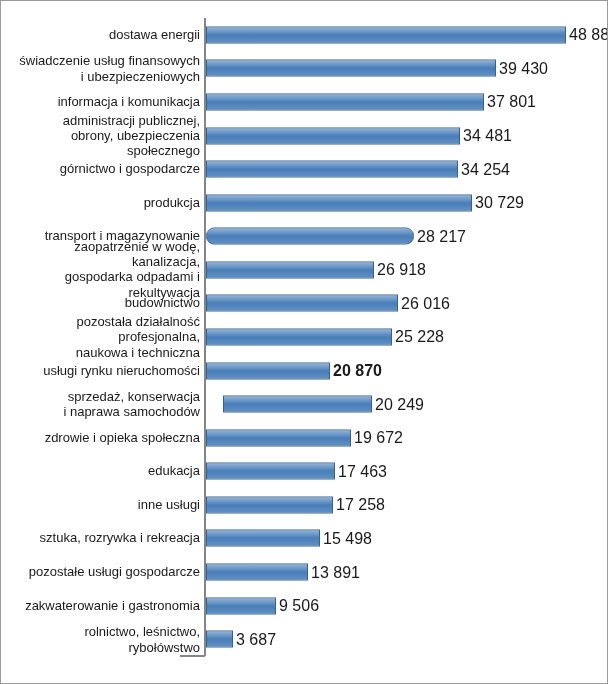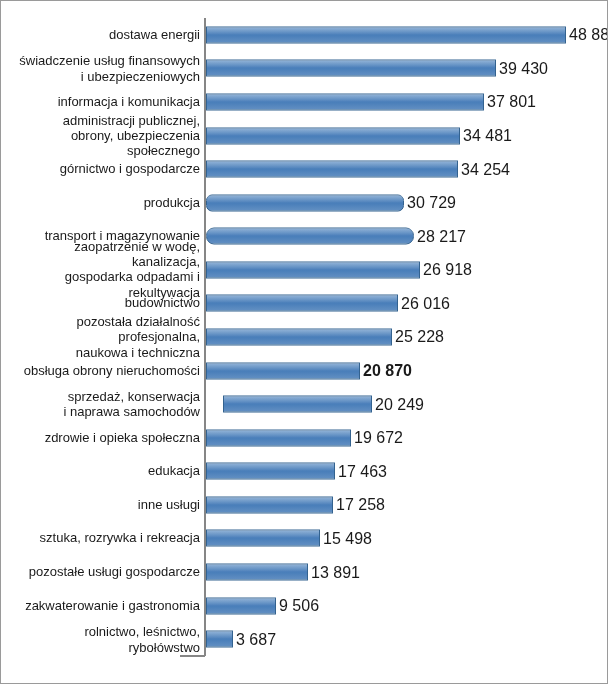--- a/index.html
+++ b/index.html
@@ -146,38 +146,38 @@
           <div class="cat-label">górnictwo i gospodarcze</div>
           <div class="bar-wrap">
             <div class="bar" style="width: 252px;">
               <span class="bar-value">34 254</span>
             </div>
           </div>
         </div>
         <div class="bar-row" style="height: 33.5789px;">
           <div class="cat-label">produkcja</div>
           <div class="bar-wrap">
-            <div class="bar" style="width: 198px; border-radius: 6px;">
+            <div class="bar" style="width: 266px;">
               <span class="bar-value">30 729</span>
             </div>
           </div>
         </div>
         <div class="bar-row" style="height: 33.5789px;">
           <div class="cat-label">transport i magazynowanie</div>
           <div class="bar-wrap">
             <div class="bar" style="width: 208px; border-radius: 8px;">
               <span class="bar-value">28 217</span>
             </div>
           </div>
         </div>
         <div class="bar-row" style="height: 33.5789px;">
           <div class="cat-label">zaopatrzenie w wodę, kanalizacja,
 gospodarka odpadami i rekultywacja</div>
           <div class="bar-wrap">
-            <div class="bar" style="width: 214px;">
+            <div class="bar" style="width: 168px;">
               <span class="bar-value">26 918</span>
             </div>
           </div>
         </div>
         <div class="bar-row" style="height: 33.5789px;">
           <div class="cat-label">budownictwo</div>
           <div class="bar-wrap">
             <div class="bar" style="width: 192px;">
               <span class="bar-value">26 016</span>
             </div>
@@ -186,23 +186,23 @@
         <div class="bar-row" style="height: 33.5789px;">
           <div class="cat-label">pozostała działalność profesjonalna,
 naukowa i techniczna</div>
           <div class="bar-wrap">
             <div class="bar" style="width: 186px; padding-left: 31px;">
               <span class="bar-value">25 228</span>
             </div>
           </div>
         </div>
         <div class="bar-row" style="height: 33.5789px;">
-          <div class="cat-label">obsługa obrony nieruchomości</div>
-          <div class="bar-wrap">
-            <div class="bar" style="width: 154px; font-weight: bold;">
+          <div class="cat-label">usługi rynku nieruchomości</div>
+          <div class="bar-wrap">
+            <div class="bar" style="width: 124px; font-weight: bold;">
               <span class="bar-value">20 870</span>
             </div>
           </div>
         </div>
         <div class="bar-row" style="height: 33.5789px;">
           <div class="cat-label">sprzedaż, konserwacja
 i naprawa samochodów</div>
           <div class="bar-wrap">
             <div class="bar" style="width: 149px; margin-left: 17px;">
               <span class="bar-value">20 249</span>

